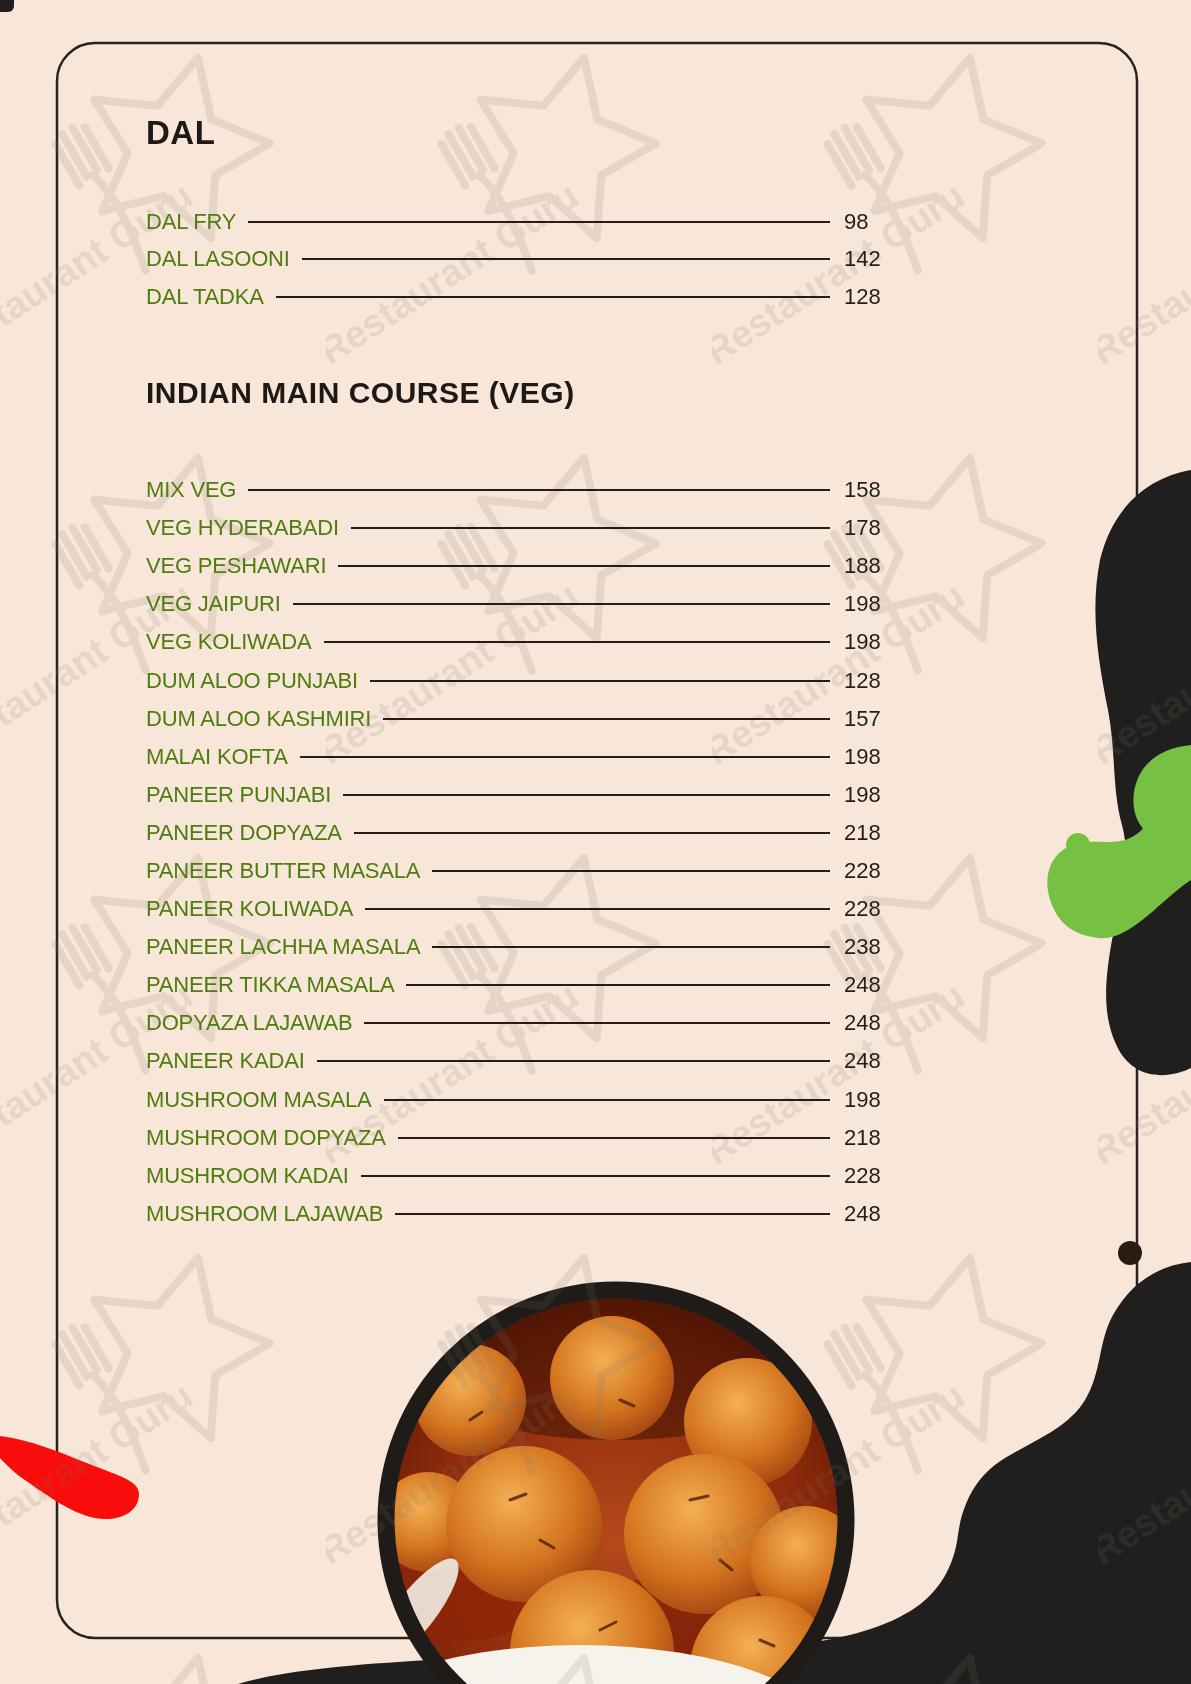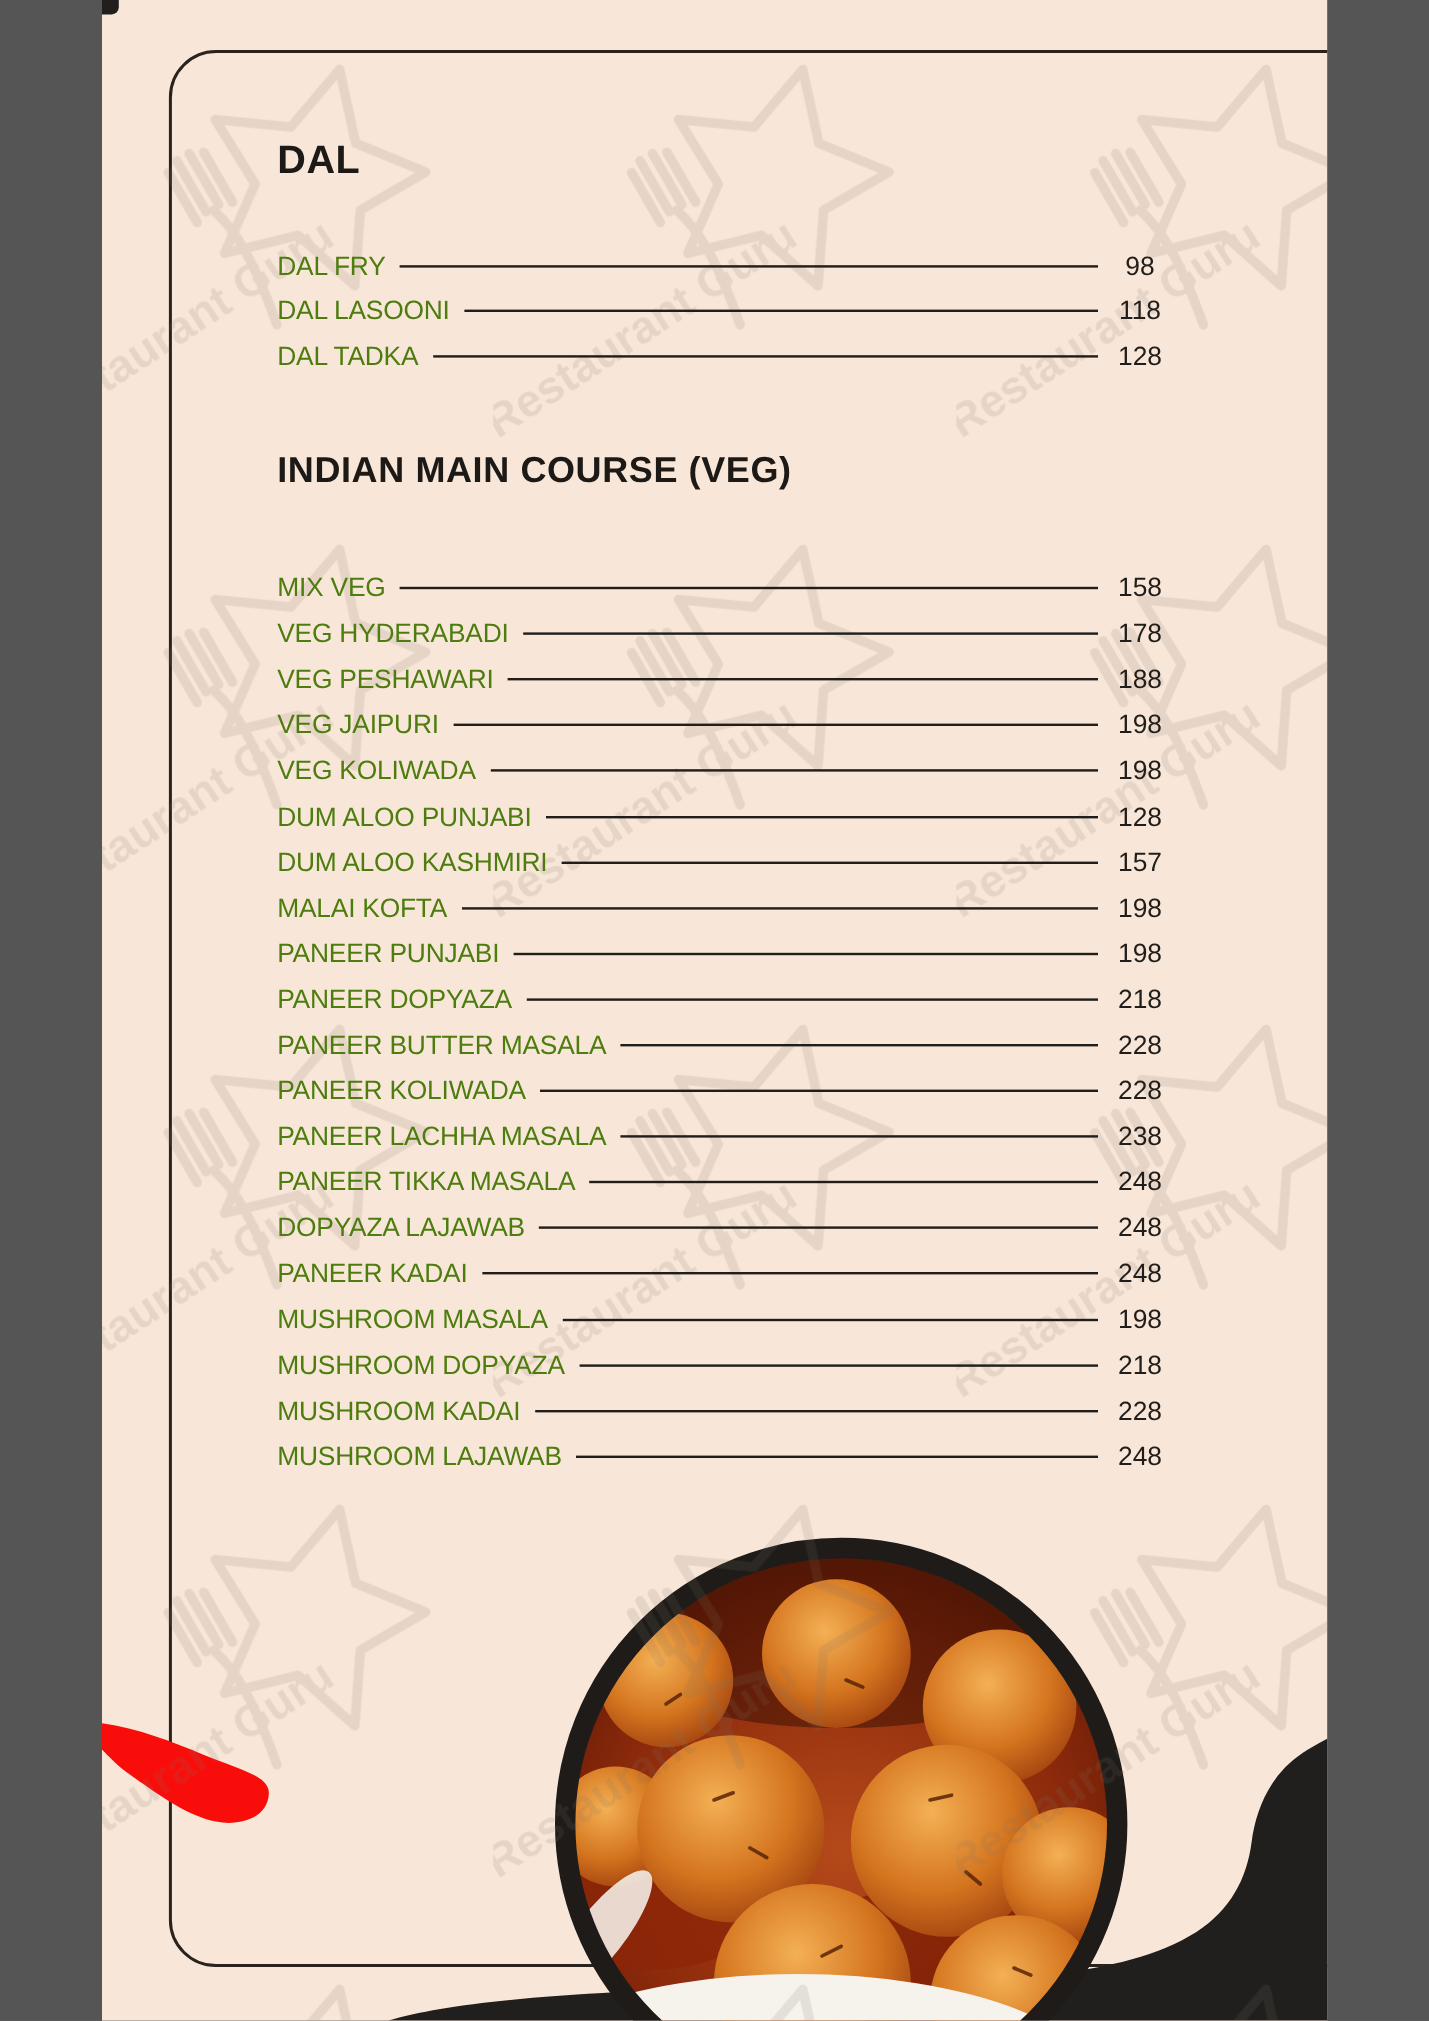--- a/index.html
+++ b/index.html
@@ -1,31 +1,31 @@
 <!DOCTYPE html>
 <html><head>
 <meta charset="utf-8">
 <style>
   html,body{margin:0;padding:0;background:#555;}
-  .page{position:relative;width:1021px;height:1684px;margin:0 auto;background:#f8e7d8;
+  .page{position:relative;width:1191px;height:1684px;margin:0 auto;background:#f8e7d8;
         overflow:hidden;font-family:"Liberation Sans",sans-serif;}
   svg.deco{position:absolute;left:0;top:0;width:1191px;height:1684px;display:block;}
   .content{position:absolute;left:0;top:0;width:1191px;height:1684px;}
   .sec-title{position:absolute;left:146px;font-weight:bold;color:#1d1916;letter-spacing:.5px;white-space:nowrap;}
   #dal-title{top:114px;font-size:33px;}
   #main-title{top:376px;font-size:30px;}
   .list{position:absolute;left:146px;width:740px;}
   #dal-list{top:203px;}
   #main-list{top:471px;}
   .row{display:flex;align-items:center;}
   #dal-list .row{height:37.5px;}
   #main-list .row{height:38.1px;}
   .nm{font-size:22px;letter-spacing:-.2px;color:#4d7c0f;white-space:nowrap;}
   .leader{flex:1;height:2px;background:#201d1a;margin:0 14px 0 12px;}
-  .pr{font-size:22px;color:#201d1a;min-width:42px;text-align:center;}
+  .pr{font-size:22px;color:#201d1a;min-width:42px;text-align:left;}
 </style>
 </head>
 <body>
 
 <div class="page">
 
   <svg class="deco" viewBox="0 0 1191 1684">
     <defs>
       <radialGradient id="gGrav" cx="50%" cy="55%" r="70%">
         <stop offset="0%" stop-color="#b5491a"></stop>
@@ -121,21 +121,21 @@
 
     <div class="list" id="dal-list">
       <div class="row">
         <span class="nm">DAL FRY</span>
         <span class="leader"></span>
         <span class="pr">98</span>
       </div>
       <div class="row">
         <span class="nm">DAL LASOONI</span>
         <span class="leader"></span>
-        <span class="pr">118</span>
+        <span class="pr">142</span>
       </div>
       <div class="row">
         <span class="nm">DAL TADKA</span>
         <span class="leader"></span>
         <span class="pr">128</span>
       </div>
     </div>
 
     <div class="sec-title" id="main-title">INDIAN MAIN COURSE (VEG)</div>
 

